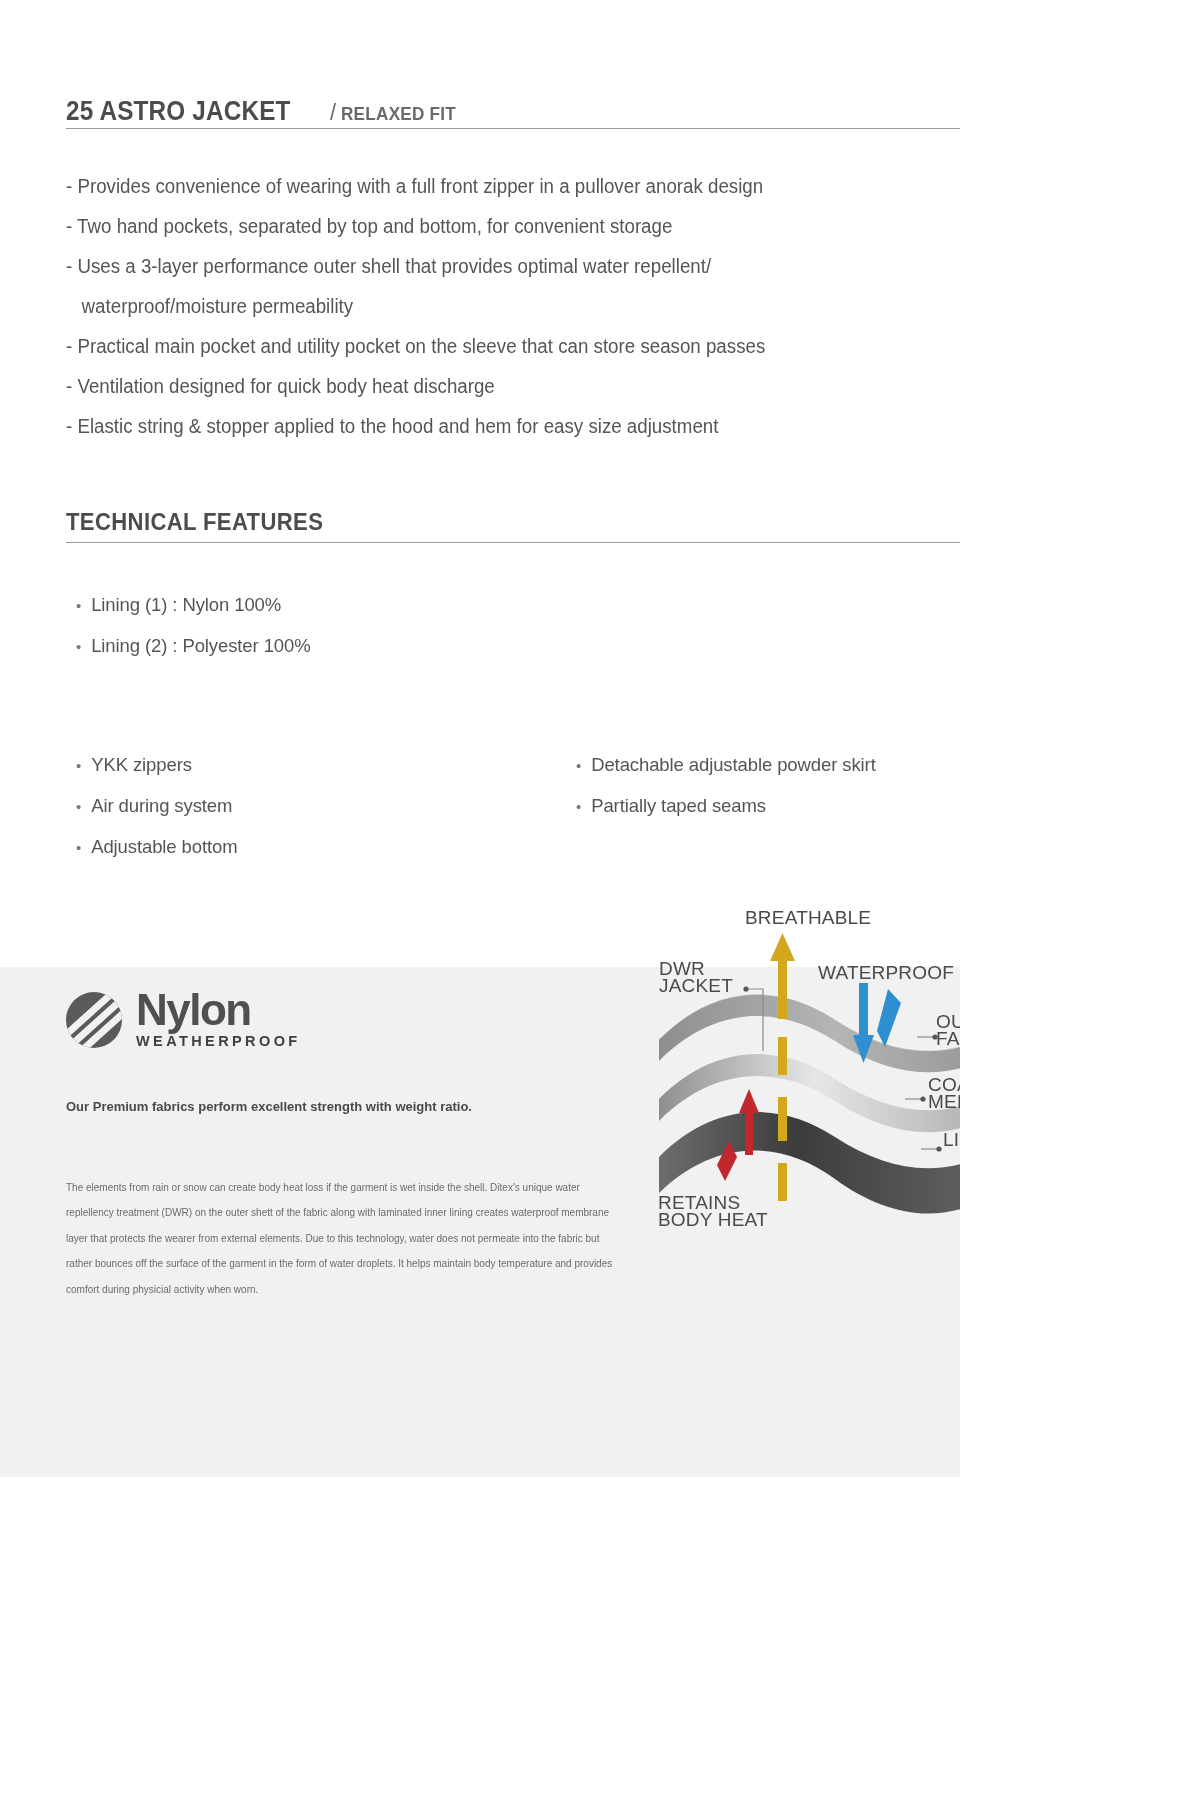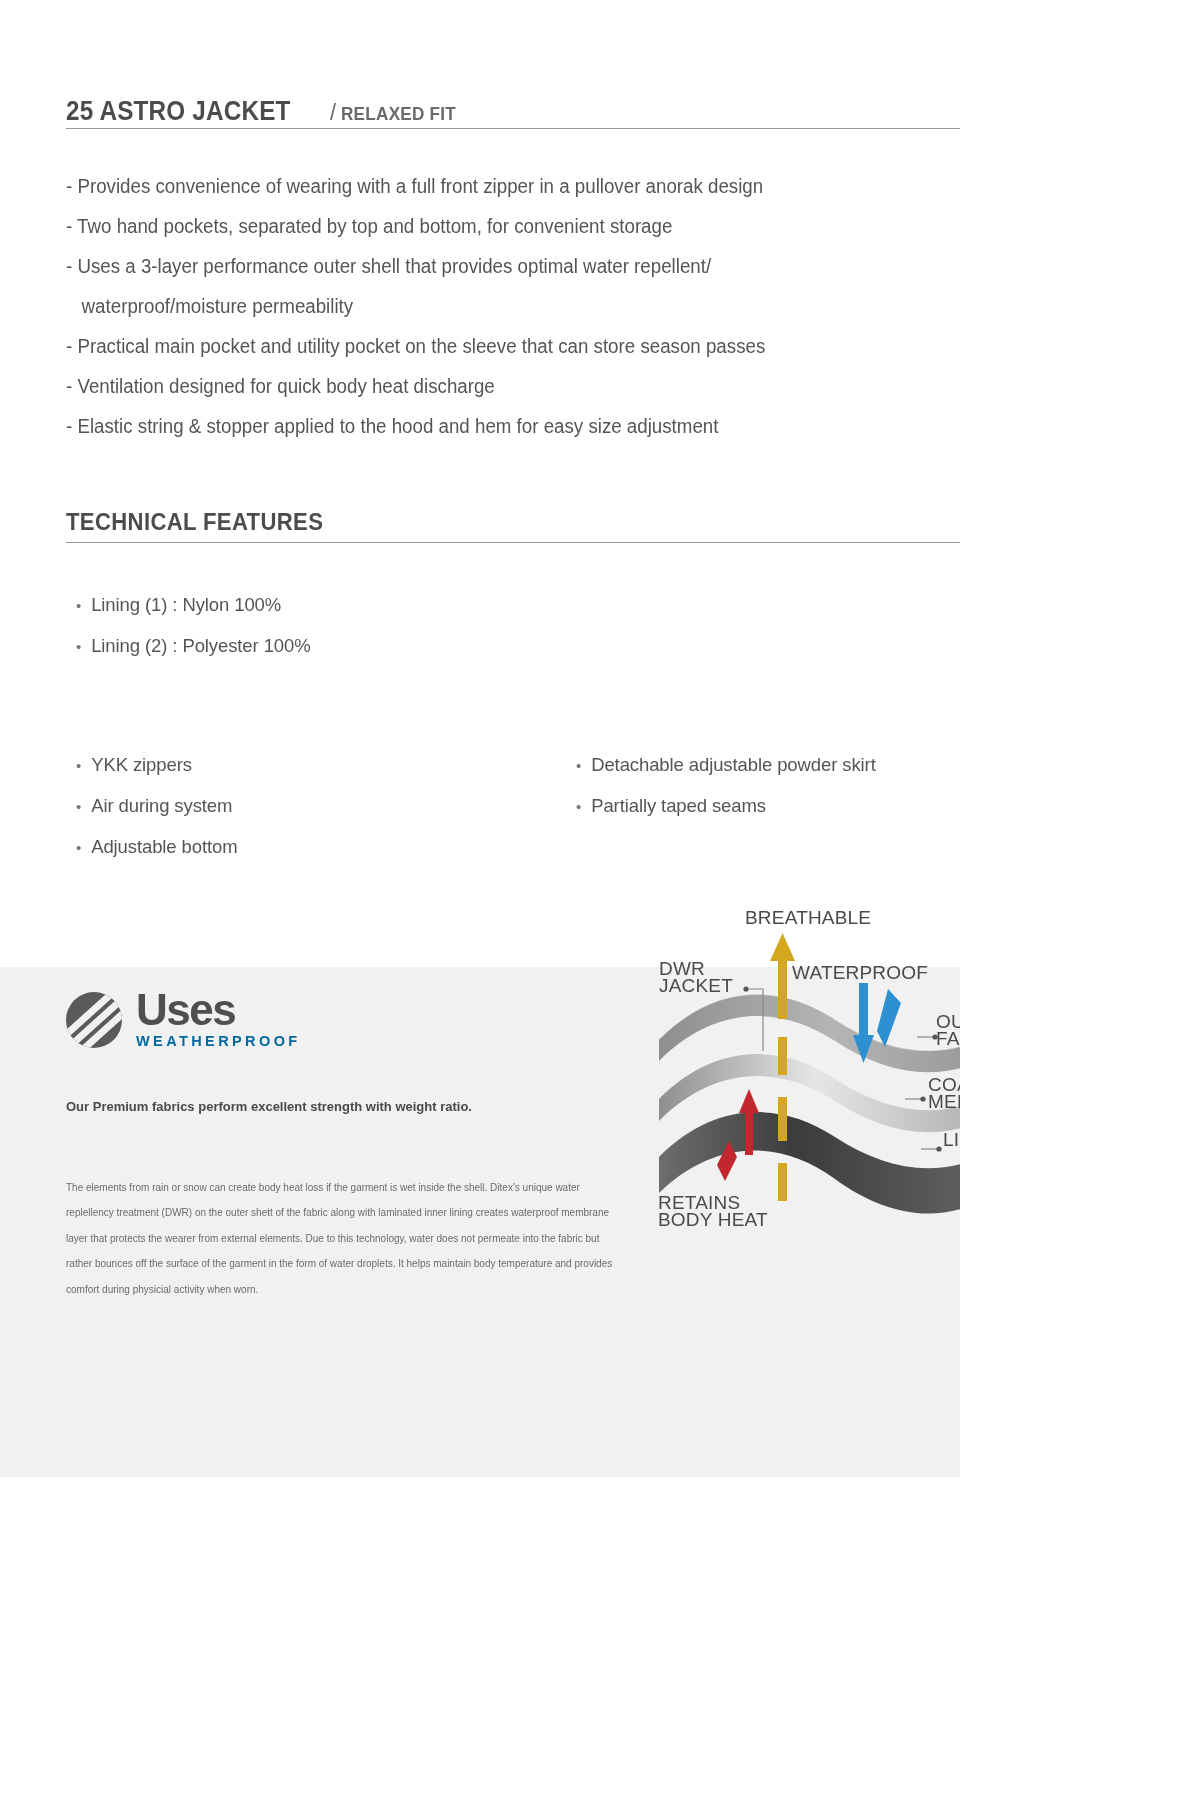--- a/index.html
+++ b/index.html
@@ -89,21 +89,21 @@
   }
   .logo-mark span.s1 { top: 14px; }
   .logo-mark span.s2 { top: 29px; }
   .logo-mark span.s3 { top: 44px; }
   .logo-text { margin-left: 14px; }
   .logo-name {
     font-size: 44px; font-weight: bold; color: #4f4f4f;
     letter-spacing: -1.5px; line-height: 42px;
   }
   .logo-tag {
-    font-size: 14.5px; font-weight: bold; color: #0369a1;
+    font-size: 14.5px; font-weight: bold; color: #404040;
     letter-spacing: 3.4px; line-height: 18px; margin-top: 1px;
   }
 
   .lead {
     position: absolute; left: 66px; top: 125px; width: 580px;
     font-size: 13px; font-weight: bold; color: #4a4a4a; line-height: 30px;
   }
   .body-copy {
     position: absolute; left: 66px; top: 208px; width: 560px;
     font-size: 10px; color: #6b6b6b; line-height: 25.4px;
@@ -111,21 +111,21 @@
 
   
   .diagram { position: absolute; left: 645px; top: -40px; width: 510px; height: 420px; }
   .diagram svg { display: block; }
   .dlabel {
     position: absolute; font-size: 19px; color: #4a4a4a; letter-spacing: .2px;
     line-height: 16.5px; white-space: pre; font-weight: normal;
   }
   .lbl-breathable { left: 100px; top: -17px; }
   .lbl-dwr        { left: 14px;  top: 34px; }
-  .lbl-waterproof { left: 147px; top: 38px; }
+  .lbl-waterproof { left: 173px; top: 38px; }
   .lbl-outer      { left: 291px; top: 87px; }
   .lbl-membrane   { left: 283px; top: 150px; }
   .lbl-lining     { left: 298px; top: 205px; }
   .lbl-retains    { left: 13px;  top: 268px; }
 
   
   .scale-area { position: absolute; left: 0; top: 1477px; width: 1200px; height: 323px; background: #fff; }
 </style>
 </head>
 <body>
@@ -174,21 +174,21 @@
 
   <div class="gray-panel">
 
     <div class="logo-wrap">
       <div class="logo-mark">
         <span class="s1"></span>
           <span class="s2"></span>
           <span class="s3"></span>
       </div>
       <div class="logo-text">
-        <div class="logo-name">Uses</div>
+        <div class="logo-name">Nylon</div>
         <div class="logo-tag">WEATHERPROOF</div>
       </div>
     </div>
 
     <div class="lead">Our Premium fabrics perform excellent strength with weight ratio.</div>
     <div class="body-copy">The elements from rain or snow can create body heat loss if the garment is wet inside the shell. Ditex's unique water replellency treatment (DWR)  on the outer shett of the fabric along with laminated inner lining creates waterproof membrane layer that protects the wearer from external elements. Due to this technology, water does not permeate into the fabric but rather bounces off the surface of the garment in the form of water droplets. It helps maintain body temperature and provides comfort during physicial activity when worn.</div>
 
     <div class="diagram">
       <svg width="510" height="420" viewBox="0 0 510 420">
         <defs>

